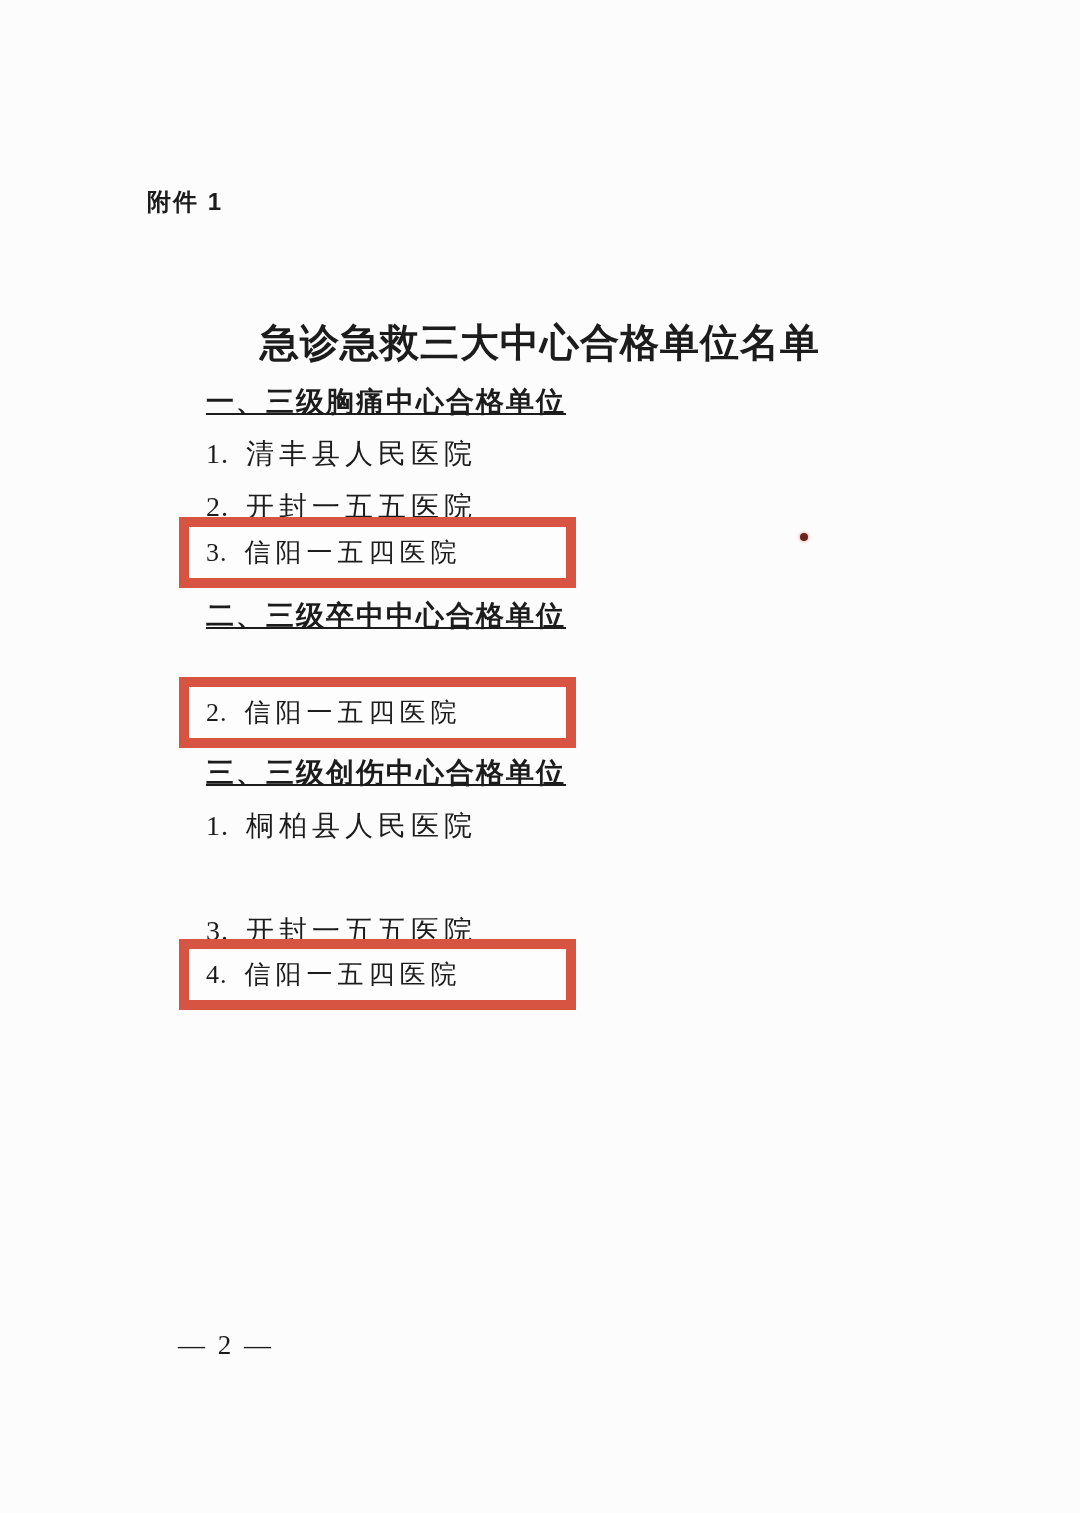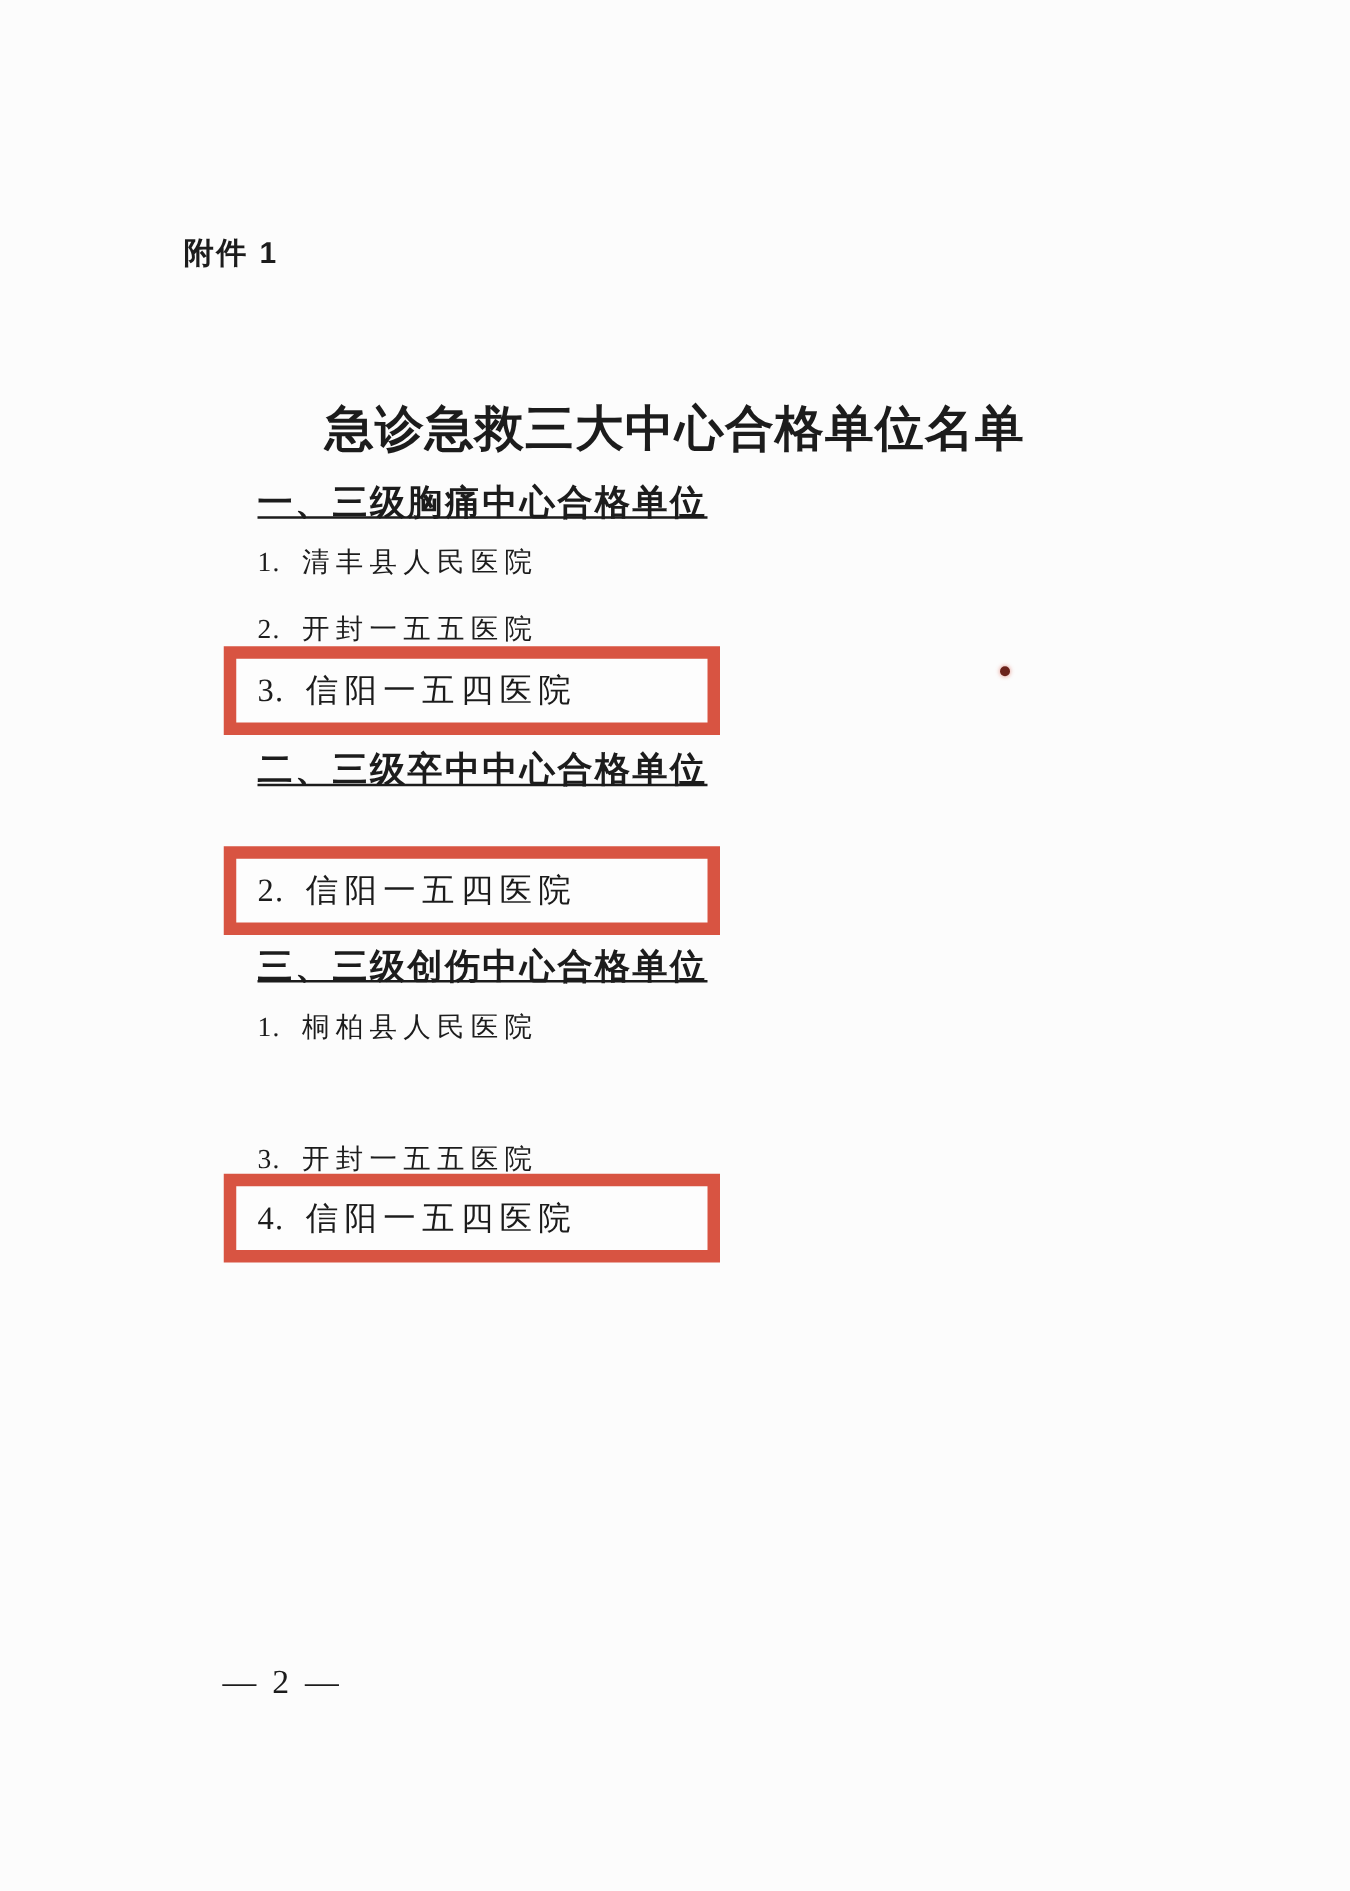--- a/index.html
+++ b/index.html
@@ -43,21 +43,21 @@
     left: 206px;
     font-size: 28px;
     font-weight: 700;
     font-family: "Liberation Sans", sans-serif;
     letter-spacing: 2px;
     text-decoration: underline;
   }
   .item {
     position: absolute;
     left: 206px;
-    font-size: 22px;
+    font-size: 28px;
     white-space: nowrap;
   }
   .num {
     display: inline-block;
     margin-right: 17px;
     letter-spacing: 1px;
   }
   .nm {
     letter-spacing: 5px;
   }

